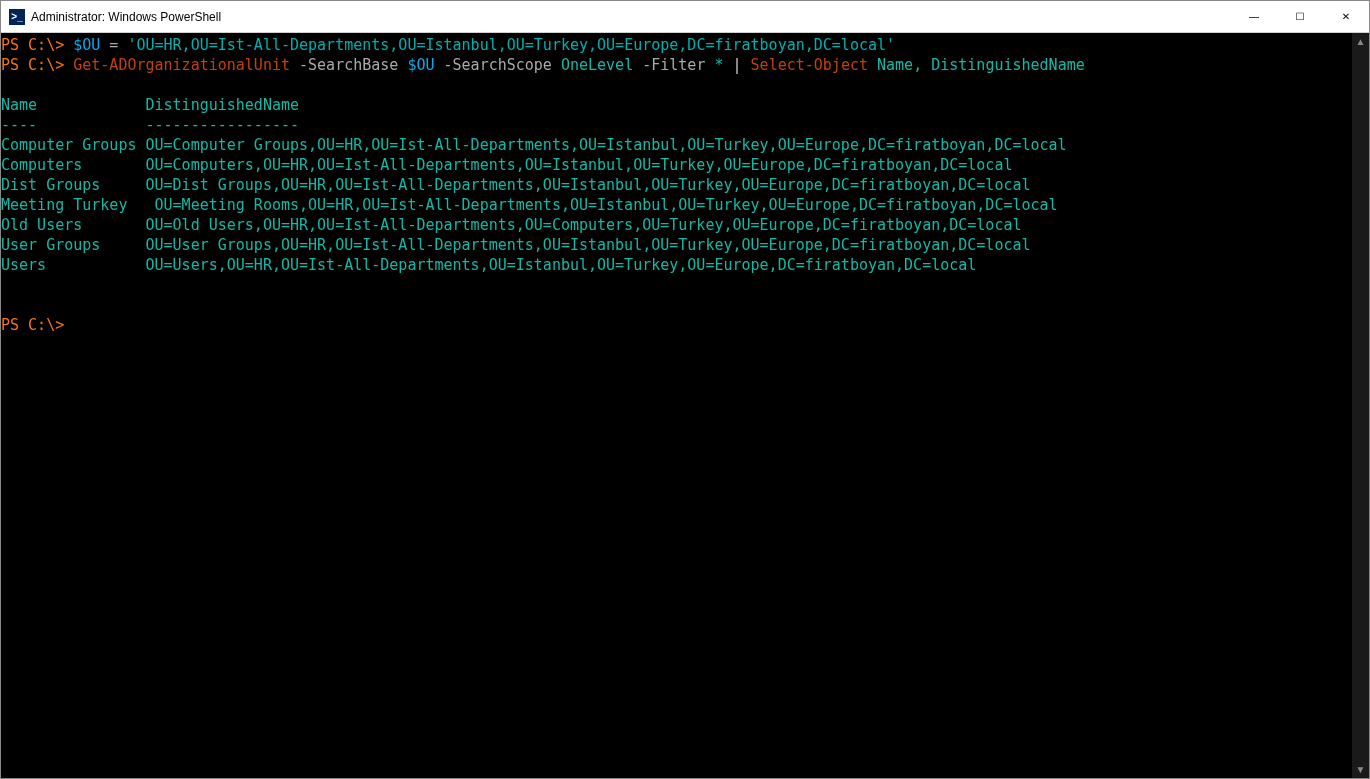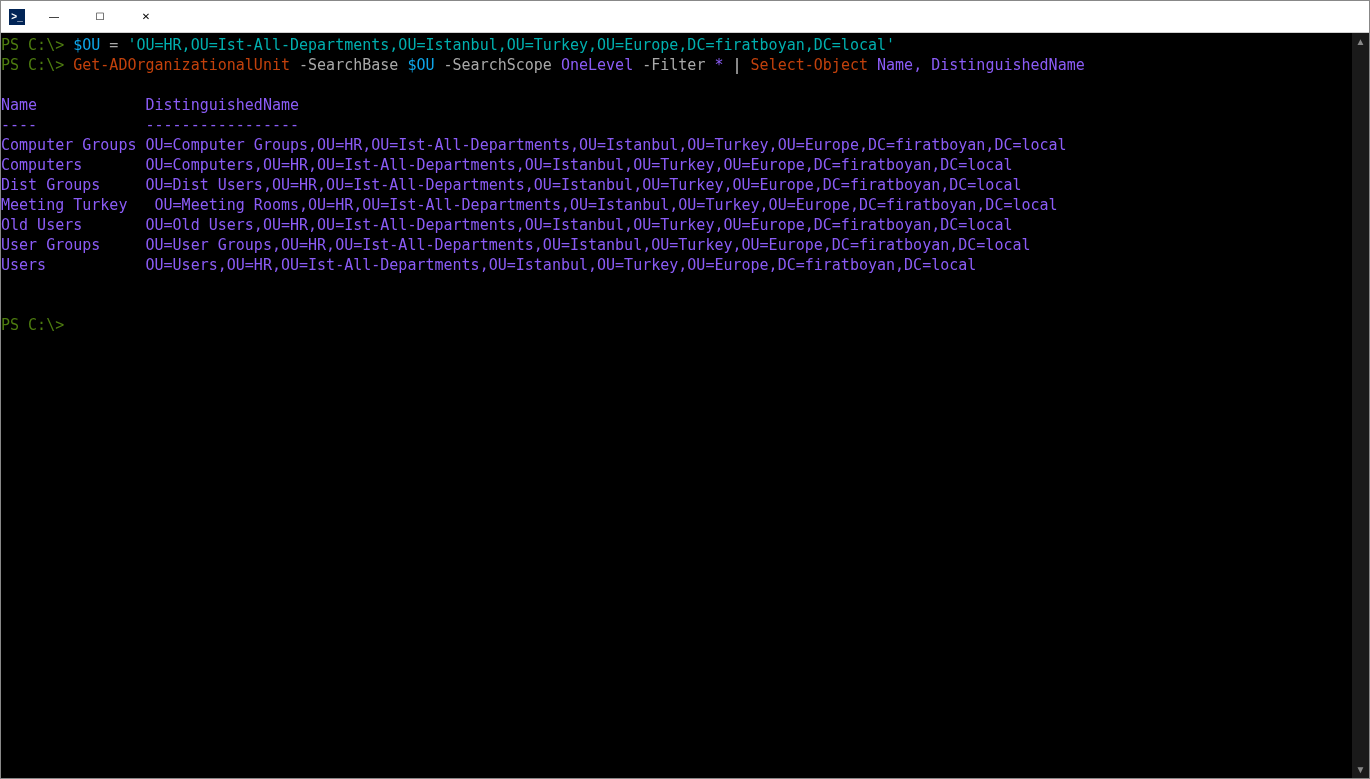--- a/index.html
+++ b/index.html
@@ -85,38 +85,39 @@
   .scroll-arrow {
     width: 17px;
     height: 17px;
     display: flex;
     align-items: center;
     justify-content: center;
     color: #888;
     font-size: 10px;
     cursor: default;
   }
-  .c-prompt { color: #4d7c0f; }
+  .c-prompt { color: #f97316; }
   .c-var    { color: #0ea5e9; }
   .c-op     { color: #a9a9a9; }
   .c-str    { color: #00afaf; text-align: center; }
   .c-cmd    { color: #c2410c; }
   .c-param  { color: #a9a9a9; }
   .c-pipe   { color: #cccccc; }
-  .c-out    { color: #8b5cf6; }
+  .c-out    { color: #14b8a6; }
 </style>
 </head>
 <body>
 
 <div class="window">
 
   <div class="titlebar">
     <div class="titlebar-icon">
       <span>&gt;_</span>
     </div>
+    <div class="titlebar-title">Administrator: Windows PowerShell</div>
     <div class="win-controls">
       <div class="win-btn">
           <span>—</span>
         </div>
       <div class="win-btn">
           <span>☐</span>
         </div>
       <div class="win-btn close">
           <span>✕</span>
         </div>
@@ -124,23 +125,23 @@
   </div>
 
   <div class="terminal-area">
     <div class="terminal" id="terminal"><span class="c-prompt">PS C:\&gt; </span><span class="c-var">$OU</span><span class="c-op"> = </span><span class="c-str">'OU=HR,OU=Ist-All-Departments,OU=Istanbul,OU=Turkey,OU=Europe,DC=firatboyan,DC=local'</span>
 <span class="c-prompt">PS C:\&gt; </span><span class="c-cmd">Get-ADOrganizationalUnit</span><span class="c-param"> -SearchBase</span><span class="c-var"> $OU</span><span class="c-param"> -SearchScope</span><span class="c-out"> OneLevel</span><span class="c-param"> -Filter</span><span class="c-out"> *</span><span class="c-pipe"> | </span><span class="c-cmd">Select-Object</span><span class="c-out"> Name, DistinguishedName</span>
 
 <span class="c-out">Name            DistinguishedName</span>
 <span class="c-out">----            -----------------</span>
 <span class="c-out">Computer Groups OU=Computer Groups,OU=HR,OU=Ist-All-Departments,OU=Istanbul,OU=Turkey,OU=Europe,DC=firatboyan,DC=local</span>
 <span class="c-out">Computers       OU=Computers,OU=HR,OU=Ist-All-Departments,OU=Istanbul,OU=Turkey,OU=Europe,DC=firatboyan,DC=local</span>
-<span class="c-out">Dist Groups     OU=Dist Users,OU=HR,OU=Ist-All-Departments,OU=Istanbul,OU=Turkey,OU=Europe,DC=firatboyan,DC=local</span>
+<span class="c-out">Dist Groups     OU=Dist Groups,OU=HR,OU=Ist-All-Departments,OU=Istanbul,OU=Turkey,OU=Europe,DC=firatboyan,DC=local</span>
 <span class="c-out">Meeting Turkey   OU=Meeting Rooms,OU=HR,OU=Ist-All-Departments,OU=Istanbul,OU=Turkey,OU=Europe,DC=firatboyan,DC=local</span>
-<span class="c-out">Old Users       OU=Old Users,OU=HR,OU=Ist-All-Departments,OU=Istanbul,OU=Turkey,OU=Europe,DC=firatboyan,DC=local</span>
+<span class="c-out">Old Users       OU=Old Users,OU=HR,OU=Ist-All-Departments,OU=Computers,OU=Turkey,OU=Europe,DC=firatboyan,DC=local</span>
 <span class="c-out">User Groups     OU=User Groups,OU=HR,OU=Ist-All-Departments,OU=Istanbul,OU=Turkey,OU=Europe,DC=firatboyan,DC=local</span>
 <span class="c-out">Users           OU=Users,OU=HR,OU=Ist-All-Departments,OU=Istanbul,OU=Turkey,OU=Europe,DC=firatboyan,DC=local</span>
 
 
 <span class="c-prompt">PS C:\&gt; </span></div>
     <div class="scrollbar">
       <div class="scroll-arrow">
           <span>▲</span>
         </div>
       <div class="scroll-arrow">

